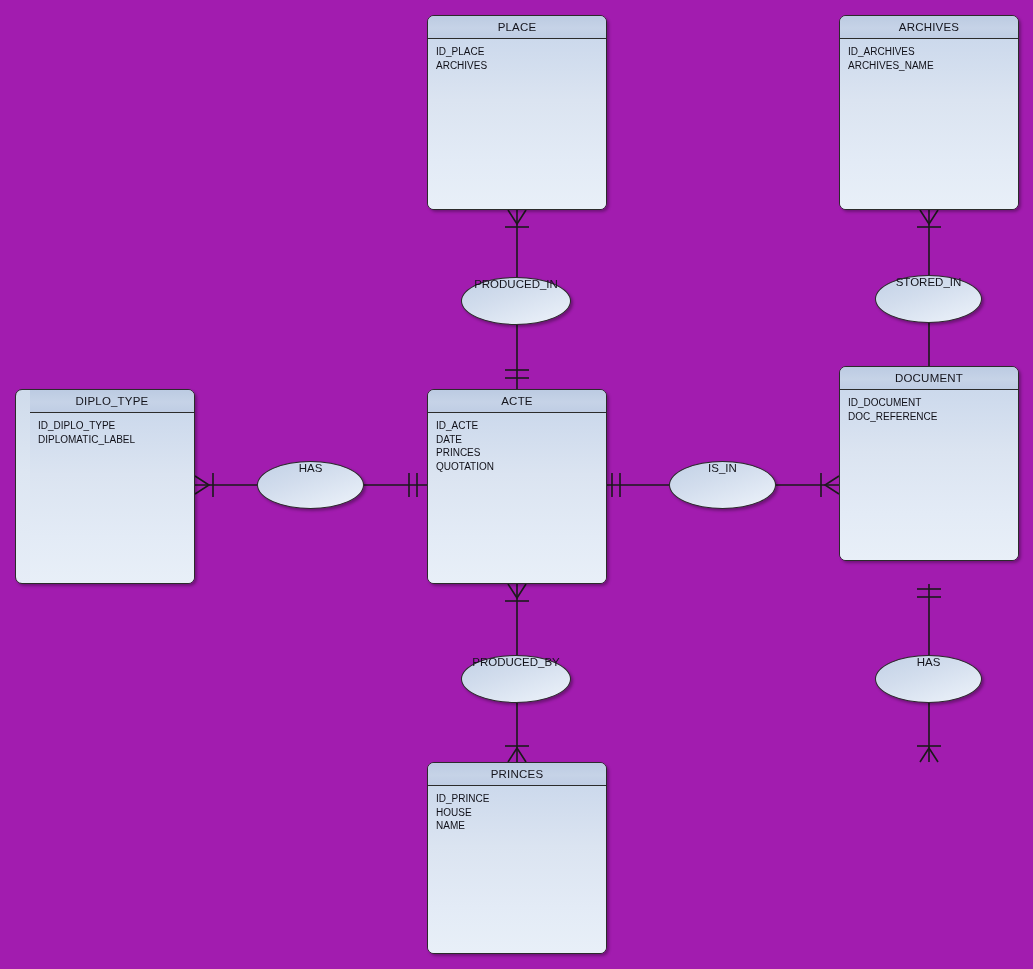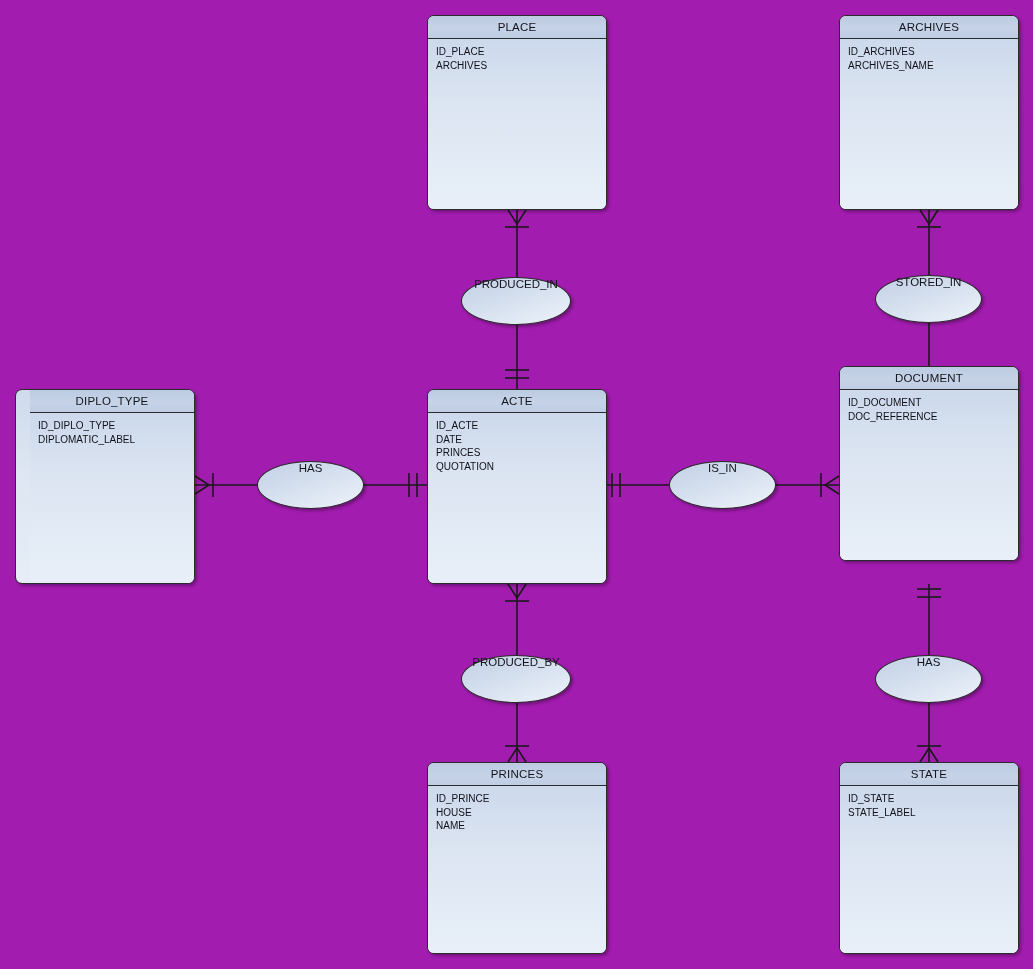--- a/index.html
+++ b/index.html
@@ -178,27 +178,20 @@
 
   <div class="entity" style="left:427px;top:762px;width:180px;height:192px;">
     <div class="entity-title">PRINCES</div>
     <div class="entity-attrs">
       <div class="attr">ID_PRINCE</div>
       <div class="attr">HOUSE</div>
       <div class="attr">NAME</div>
     </div>
   </div>
 
-  <div class="entity" style="left:839px;top:762px;width:180px;height:192px;">
-    <div class="entity-title">STATE</div>
-    <div class="entity-attrs">
-      <div class="attr">ID_STATE</div>
-      <div class="attr">STATE_LABEL</div>
-    </div>
-  </div>
 
   <div class="rel" style="left:461px;top:277px;width:110px;height:48px;">
     <span class="rel-label">PRODUCED_IN</span>
   </div>
 
   <div class="rel" style="left:875px;top:275px;width:107px;height:48px;">
     <span class="rel-label">STORED_IN</span>
   </div>
 
   <div class="rel" style="left:257px;top:461px;width:107px;height:48px;">

